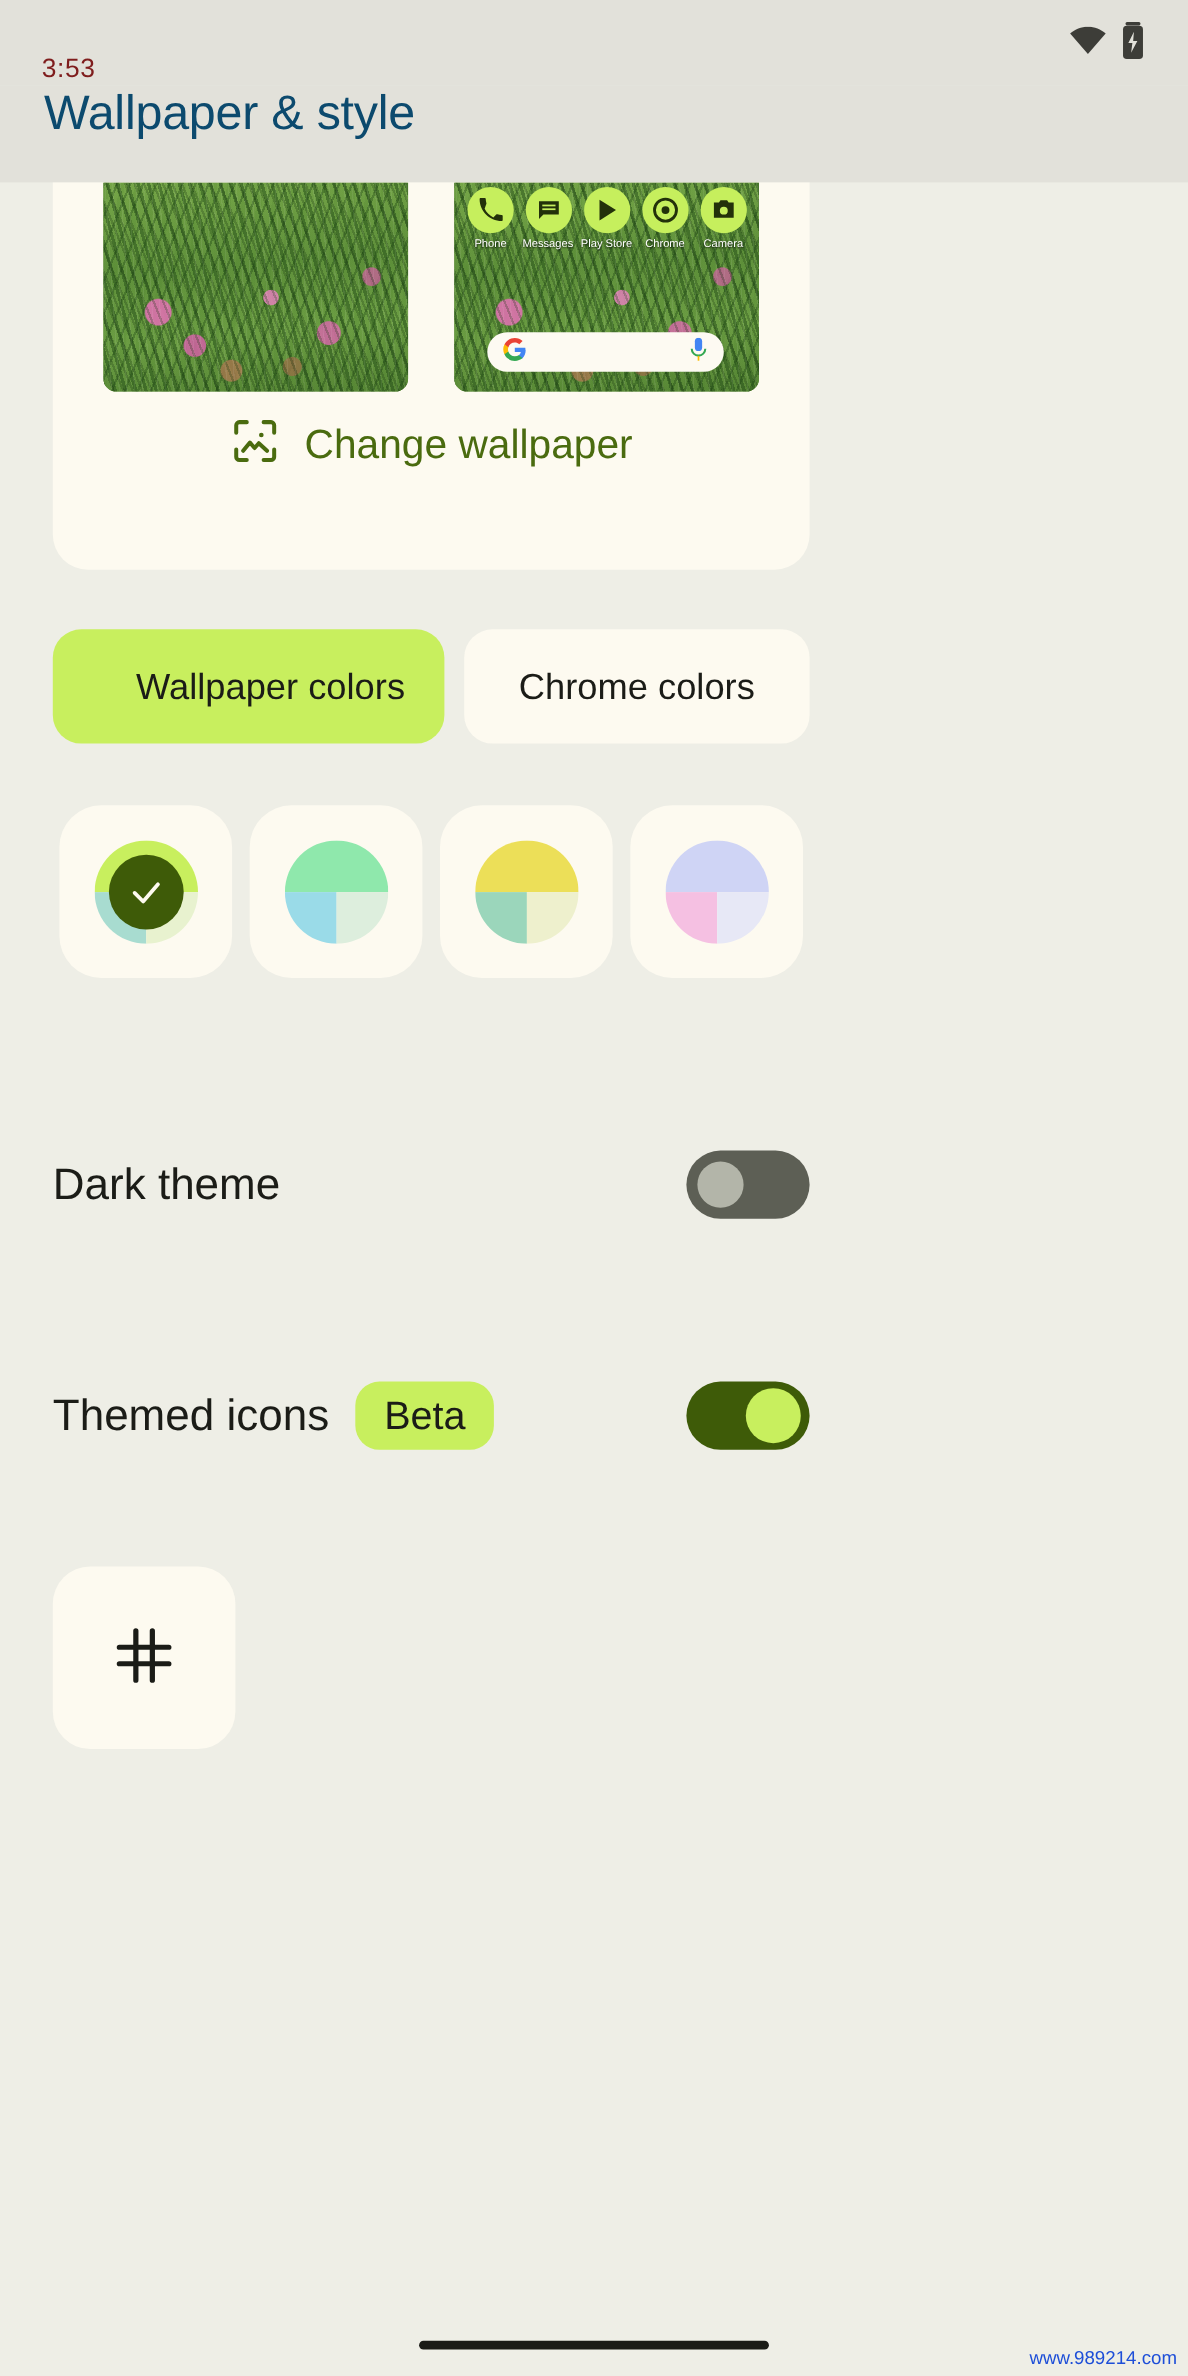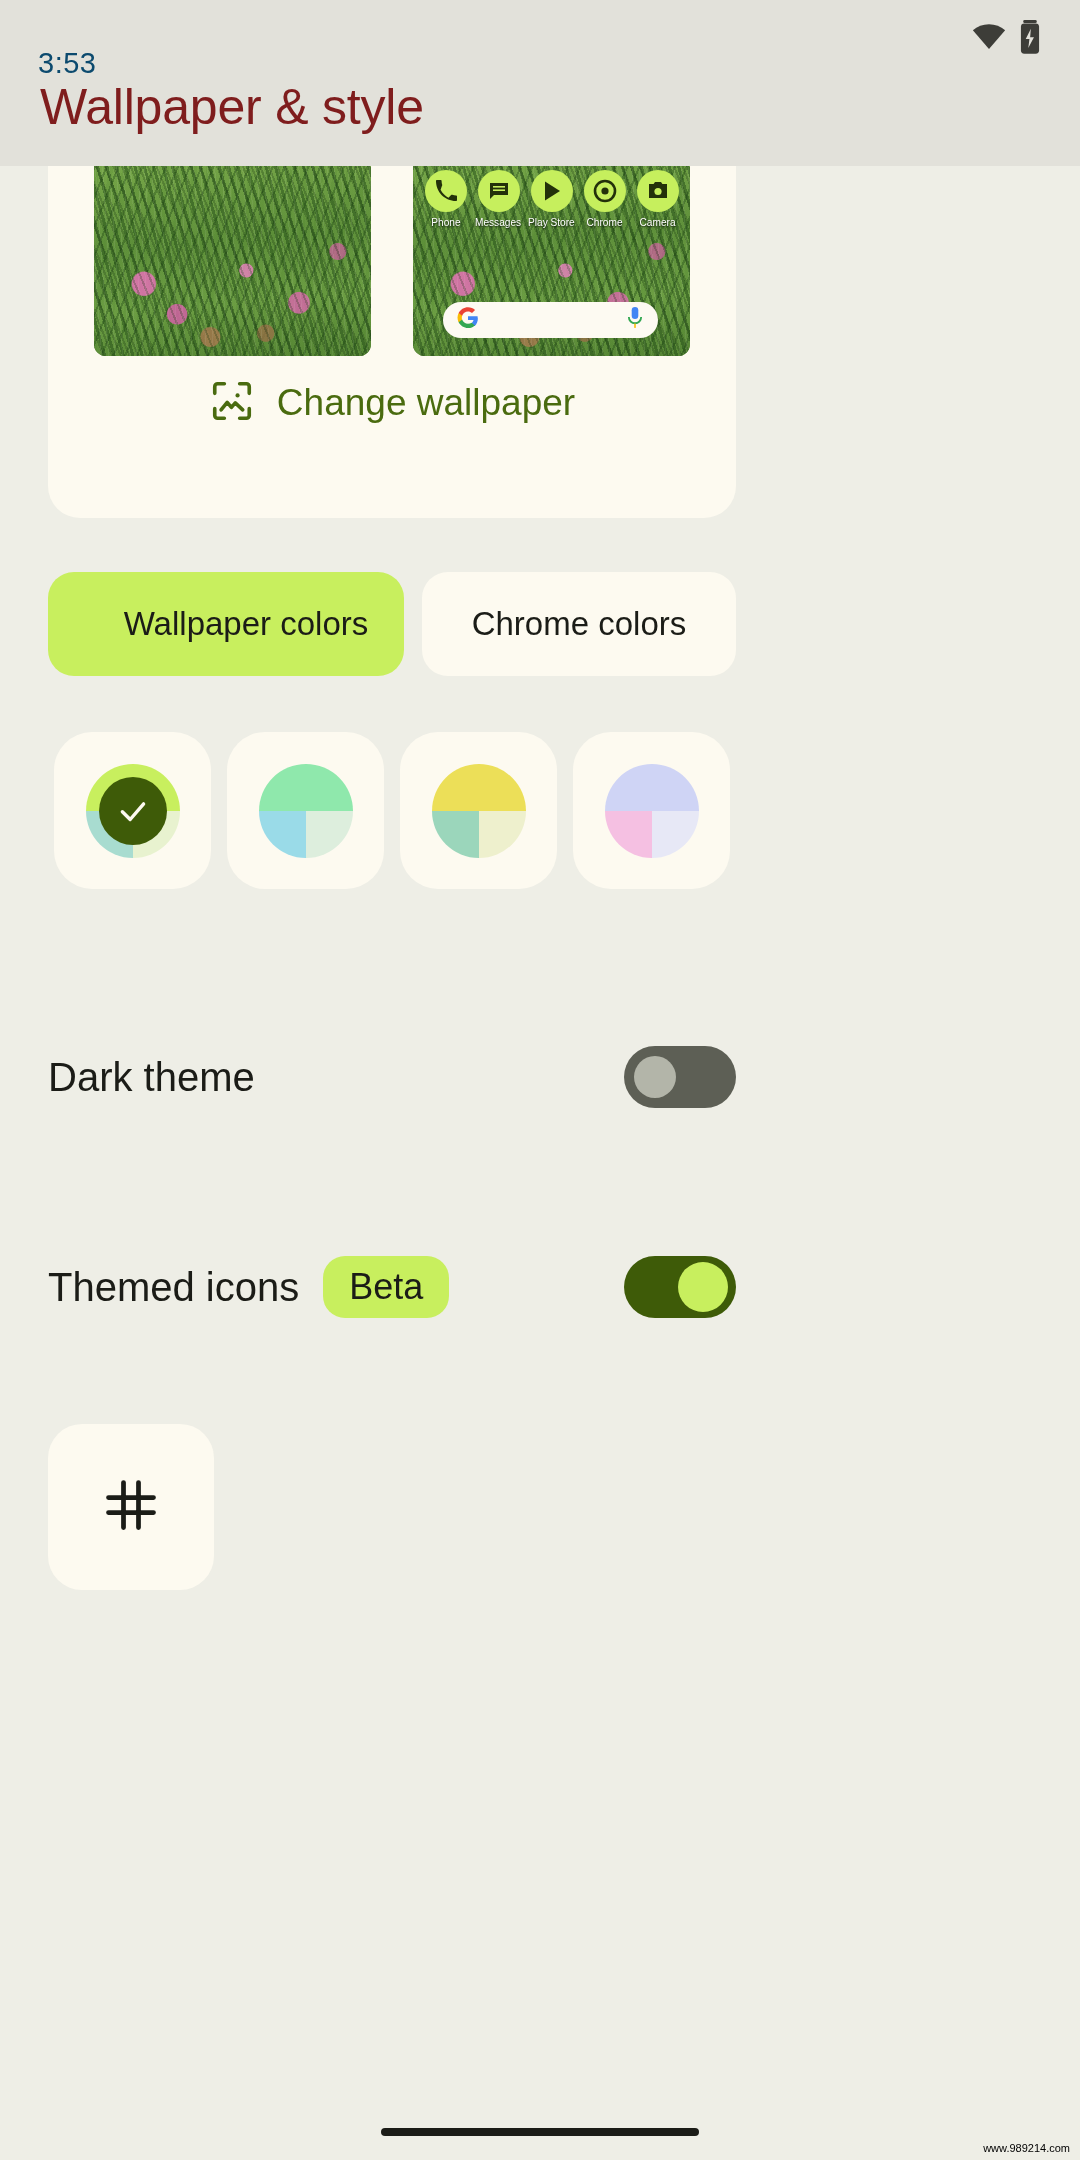--- a/index.html
+++ b/index.html
@@ -10,29 +10,29 @@
     overflow:hidden;
     position:relative;
   }
 
   
   .statusbar{
     height:78px; background:#e2e1da;
     display:flex; align-items:center; justify-content:space-between;
     padding:0 40px 0 38px;
   }
-  .status-time{ font-size:29px; color:#0c4a6e; letter-spacing:.5px;margin-top:48px; }
+  .status-time{ font-size:24px; color:#7f1d1d; letter-spacing:.5px;margin-top:48px; }
   .status-icons{ display:flex; align-items:center; gap:14px; }
 
   
   .header{
     background:#e2e1da; height:88px;
     display:flex; align-items:flex-start; padding-left:40px;
   }
-  .header-title{ font-size:50px; color:#7f1d1d; font-weight:400; letter-spacing:-.2px; }
+  .header-title{ font-size:44px; color:#0c4a6e; font-weight:400; letter-spacing:-.2px; }
 
   
   .content{ position:relative; background:#eeeee6; height:1994px; }
 
   
   .preview-card{
     position:absolute; left:48px; top:0; width:688px; height:352px;
     background:#fdfaf0; border-radius:0 0 32px 32px; overflow:hidden;
   }
   .previews{ position:absolute; left:0; top:0; width:100%; height:192px;text-decoration:underline; }
@@ -162,21 +162,21 @@
   }
 
   .navbar{
     position:absolute; left:0; bottom:0; width:1080px; height:56px;
     display:flex; align-items:center; justify-content:center;
   }
   .nav-pill{ width:318px; height:8px; border-radius:6px; background:#1b1c17; }
 
   .watermark{
     position:absolute; right:10px; bottom:6px;
-    font-size:11px; color:#000000;
+    font-size:17px; color:#1d4ed8;
   }
 </style>
 </head>
 <body>
 
 <div class="statusbar">
   <span class="status-time">3:53</span>
   <span class="status-icons">
     <span>
       <svg width="34" height="26" viewBox="0 0 24 18">

